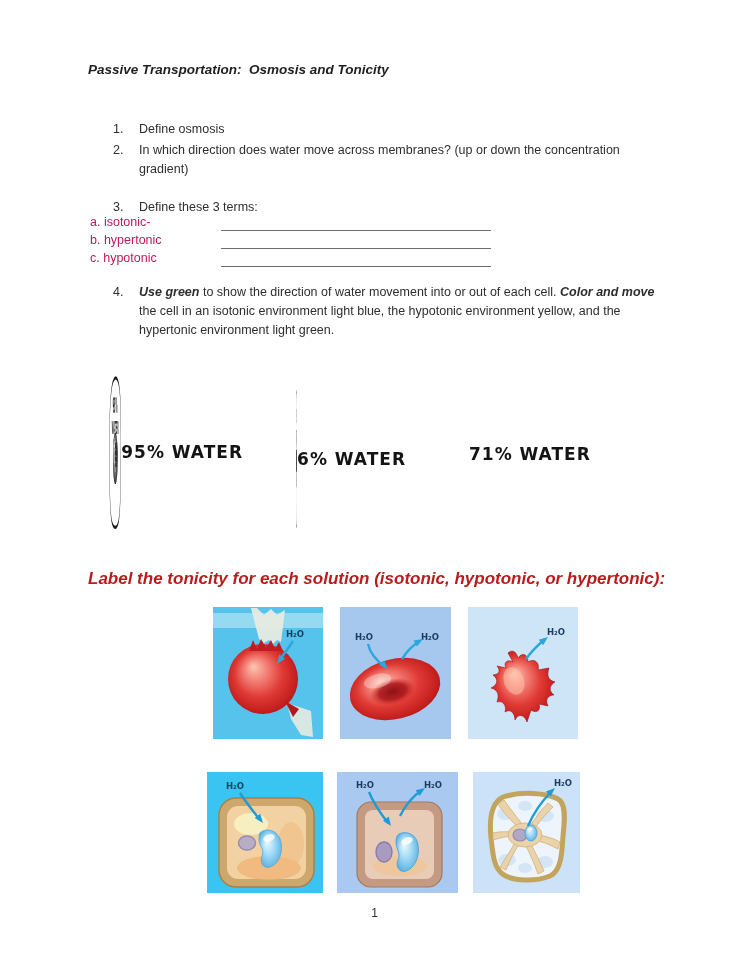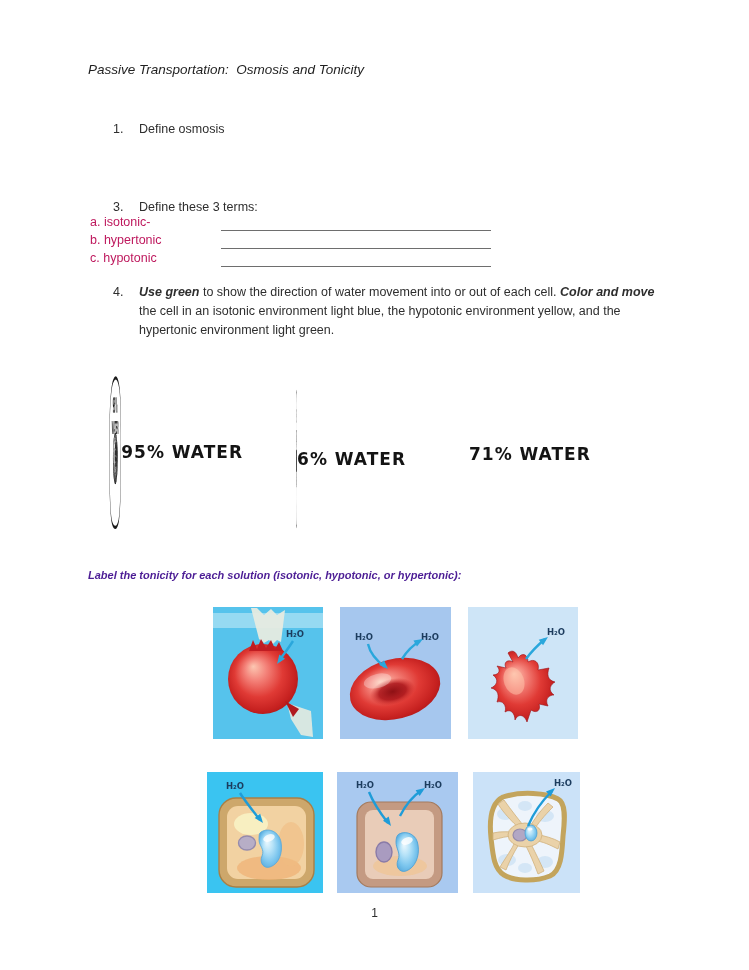--- a/index.html
+++ b/index.html
@@ -2,37 +2,37 @@
 <html><head>
 <meta charset="utf-8">
 <style>
   html,body{margin:0;padding:0;background:#ffffff;}
   .page{
     position:relative; width:749px; height:970px; background:#ffffff;
     font-family:"Liberation Sans","DejaVu Sans",sans-serif; color:#2b2b2b; overflow:hidden;
   }
   .title{
     position:absolute; left:88px; top:62px;
-    font-size:13.5px; font-weight:normal; font-style:italic; color:#1f1f1f;
+    font-size:13.5px; font-weight:bold; font-style:italic; color:#1f1f1f;
     white-space:pre;
   }
   .q{position:absolute; left:113px; font-size:12.5px; line-height:19px; color:#2e2e2e;}
   .qnum{display:inline-block; width:26px; vertical-align:top;}
   .qtext{display:inline-block; vertical-align:top;}
   .qtext.wrap{width:527px;}
   .bi{font-weight:bold; font-style:italic;}
   .term-label{position:absolute; left:90px; font-size:12.5px; color:#be185d;}
   .blank{position:absolute; left:221px; width:270px; border-bottom:1.2px solid #6e6e6e; height:14px;}
   .cellgroup{position:absolute; display:flex; flex-direction:row; align-items:center;}
   .cellcap{
     font-family:"DejaVu Sans",sans-serif; font-weight:bold; font-size:17px; letter-spacing:1px;
     color:#141414; margin-top:1px; white-space:nowrap;text-align:right;
   }
   .prompt{
-    position:absolute; left:88px; top:569px; font-size:11px; font-weight:bold; font-style:italic; color:#4c1d95;
+    position:absolute; left:88px; top:569px; font-size:17px; font-weight:bold; font-style:italic; color:#b91c1c;
   }
   .panel{position:absolute; display:block;}
   .pagenum{position:absolute; left:0; right:0; top:906px; text-align:center; font-size:12px; color:#2e2e2e;}
   svg text.comic{
     font-family:"DejaVu Sans",sans-serif; font-weight:bold; letter-spacing:1px; fill:#141414;
   }
   svg text.h2o{
     font-family:"DejaVu Sans",sans-serif; font-weight:bold; font-size:8.5px; fill:#1c3c5e;
   }
 </style>
@@ -75,20 +75,23 @@
       </filter>
     </defs>
   </svg>
 
   <div class="title">Passive Transportation:  Osmosis and Tonicity</div>
 
   <div class="q" style="top:120px">
     <span class="qnum">1.</span><span class="qtext">Define osmosis</span>
   </div>
 
+  <div class="q" style="top:141px">
+    <span class="qnum">2.</span><span class="qtext wrap">In which direction does water move across membranes? (up or down the concentration gradient)</span>
+  </div>
 
   <div class="q" style="top:198px">
     <span class="qnum">3.</span><span class="qtext">Define these 3 terms:</span>
   </div>
 
   <span class="term-label" style="top:215px">a. isotonic-</span>
   <span class="term-label" style="top:233px">b. hypertonic</span>
   <span class="term-label" style="top:251px">c. hypotonic</span>
   <div class="blank" style="top:216px"></div>
   <div class="blank" style="top:234px"></div>

